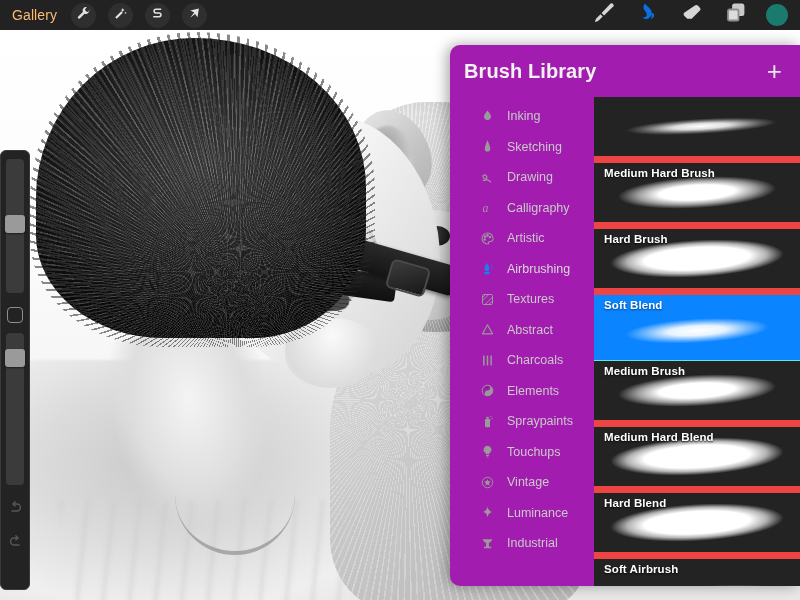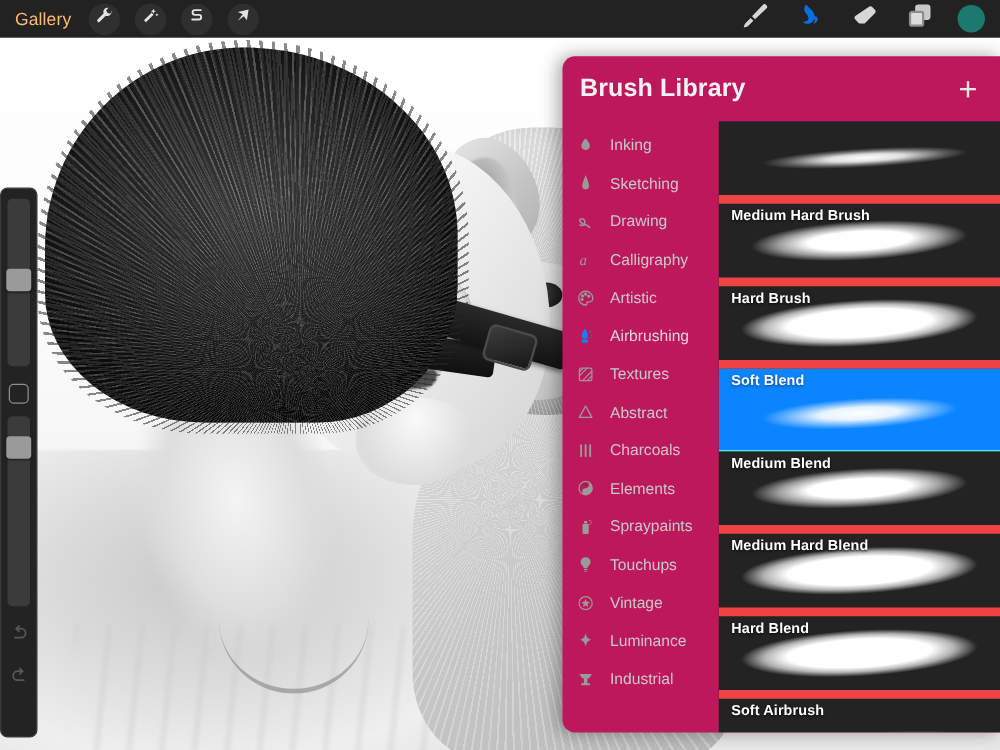--- a/index.html
+++ b/index.html
@@ -289,21 +289,21 @@
   }
   .bl-header{
     height:52px; display:flex; align-items:center; padding:0 16px 0 14px;
     flex:0 0 auto;
   }
   .bl-title{ color:#f2f2f2; font-size:20px; font-weight:bold; letter-spacing:.1px; }
   .bl-add{
     margin-left:auto; color:#e6e6e6; font-size:26px; font-weight:300;
     line-height:1; cursor:pointer; padding:0 2px;
   }
-  .bl-body{ flex:1 1 auto; display:flex; min-height:0; }
+  .bl-body{ flex:1 1 auto; display:flex; min-height:0;padding-left:19px; }
 
   .cat-list{
     width:125px; flex:0 0 125px; padding-top:4px; overflow:hidden;
   }
   .cat-item{
     height:30.5px; display:flex; align-items:center; padding-left:8px; cursor:pointer;
   }
   .cat-icon{
     width:20px; height:18px; display:flex; align-items:center; justify-content:center;
     margin-right:10px; flex:0 0 20px;
@@ -479,21 +479,21 @@
   <div class="side-icon">
     <span>
       <svg viewBox="0 0 24 24" fill="none" stroke="#cfcfcf" stroke-width="2" stroke-linecap="round">
           <path d="M15 7H10a5 5 0 0 0 0 10h7"></path>
           <path d="M12.5 4l3 3-3 3"></path>
         </svg>
     </span>
   </div>
 </div>
 
-<div id="brush-library" style="background: #be185d;">
+<div id="brush-library" style="background: #a21caf;">
   <div class="bl-header">
     <div class="bl-title">Brush Library</div>
     <div class="bl-add">+</div>
   </div>
   <div class="bl-body">
     <div class="cat-list" id="cat-list">
         <div class="cat-item">
           <span class="cat-icon">
             <svg viewBox="0 0 24 24" fill="#9a9a9a">
               <path d="M12 2.5c3.2 4 5.5 6.6 5.5 9.6A5.5 5.5 0 0 1 6.5 12c0-3 2.3-5.6 5.5-9.5z"></path>
@@ -647,21 +647,21 @@
         <div class="brush-row">
           <div class="stroke wave s-hard"></div>
           <div class="brush-name">Hard Brush</div>
         </div>
         <div class="brush-row selected" style="background: rgb(10, 132, 255);">
           <div class="stroke wave s-blendsoft"></div>
           <div class="brush-name">Soft Blend</div>
         </div>
         <div class="brush-row">
           <div class="stroke wave s-medhard"></div>
-          <div class="brush-name">Medium Blend</div>
+          <div class="brush-name">Medium Brush</div>
         </div>
         <div class="brush-row">
           <div class="stroke wave s-hard"></div>
           <div class="brush-name">Medium Hard Blend</div>
         </div>
         <div class="brush-row">
           <div class="stroke wave s-hard"></div>
           <div class="brush-name">Hard Blend</div>
         </div>
         <div class="brush-row">

